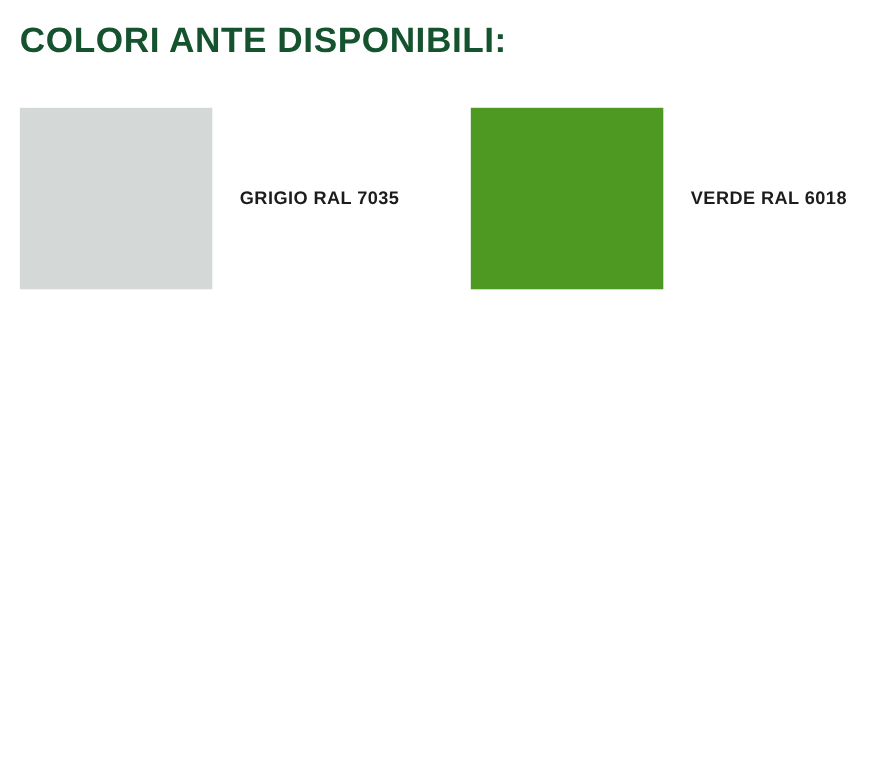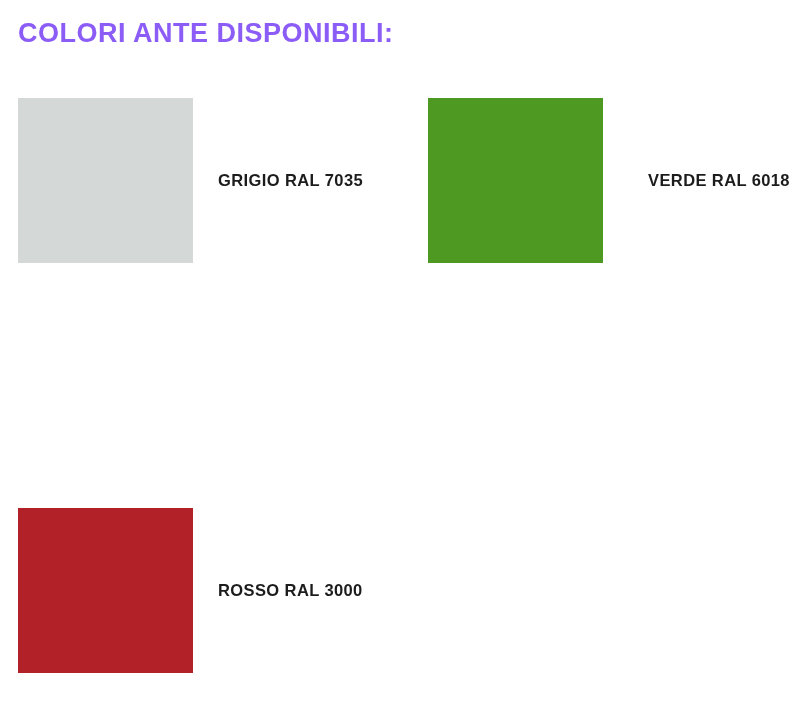--- a/index.html
+++ b/index.html
@@ -17,24 +17,24 @@
   .page {
     position: relative;
     width: 800px;
     height: 702px;
     box-sizing: border-box;
   }
   .title {
     position: absolute;
     left: 18px;
     top: 18px;
-    font-size: 27px;
+    font-size: 32px;
     font-weight: bold;
     letter-spacing: 0.5px;
-    color: #8b5cf6;
+    color: #14532d;
     white-space: nowrap;
   }
   .swatch-grid {
     position: absolute;
     left: 0;
     top: 78px;
     width: 800px;
   }
   .swatch-row {
     display: flex;
@@ -46,21 +46,20 @@
     flex-direction: row;
     align-items: center;
     width: 400px;
     box-sizing: border-box;
   }
   .swatch-cell.left {
     padding-left: 18px;
   }
   .swatch-cell.right {
     padding-left: 28px;
-    gap: 20px;
   }
   .swatch-box {
     width: 175px;
     height: 165px;
     flex: 0 0 auto;
   }
   .swatch-label {
     font-size: 16.5px;
     font-weight: bold;
     letter-spacing: 0.4px;
@@ -85,25 +84,15 @@
       </div>
       <div class="swatch-cell right">
         <div class="swatch-box" style="background-color: rgb(77, 153, 33);"></div>
         <div class="swatch-label">VERDE RAL 6018</div>
       </div>
     </div>
 
     <div class="swatch-row">
     </div>
 
-    <div class="swatch-row">
-      <div class="swatch-cell left">
-        <div class="swatch-box" style="background-color: rgb(178, 32, 40);"></div>
-        <div class="swatch-label">ROSSO RAL 3000</div>
-      </div>
-      <div class="swatch-cell right empty">
-        
-        
-      </div>
-    </div>
 
   </div>
 </div>
 
 </body></html>

